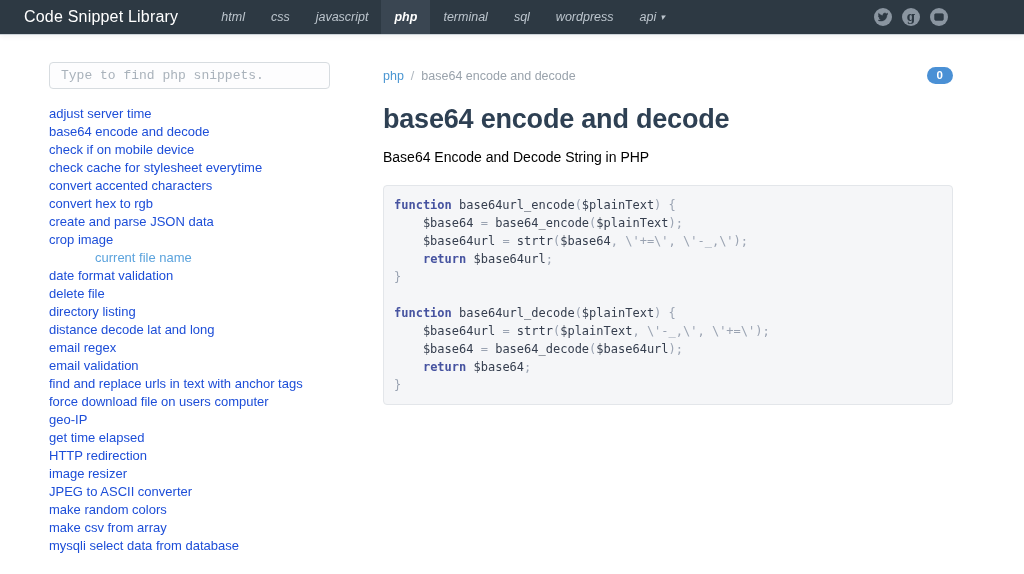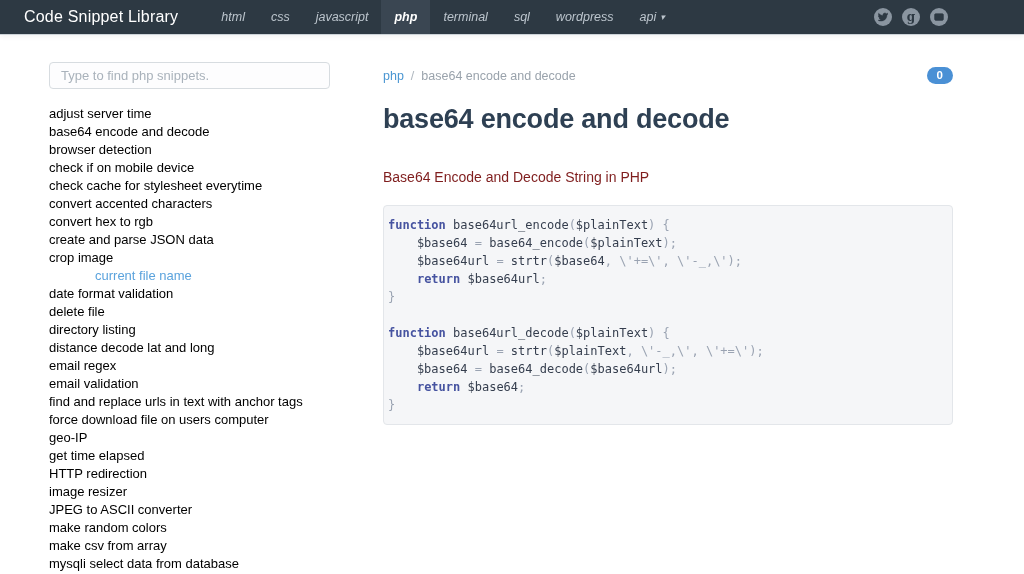--- a/index.html
+++ b/index.html
@@ -23,38 +23,38 @@
   .soc .gletter { font-size:12px; font-weight:bold; font-family:"DejaVu Serif", serif; line-height:1; margin-top:-1px; }
 
   
   .page { display:flex; padding-top:28px; }
   .sidebar { width:281px; margin-left:49px; flex:none; }
   .main { width:570px; margin-left:53px; flex:none; }
 
   
   .search-box { width:281px; height:27px; border:1px solid #d7dce0; border-radius:4px;
                 padding:0 11px; font-size:13px; color:#55606a; background:#fdfdfe; outline:none;
-                font-family:Liberation Sans, sans-serif; }
+                font-family:Liberation Mono, monospace; }
   .search-box::placeholder { color:#a9b2bb; }
   .side-list { margin-top:16px; }
-  .side-item { font-size:13px; line-height:18px; color:#000000; cursor:pointer; white-space:nowrap; }
+  .side-item { font-size:13px; line-height:18px; color:#1d4ed8; cursor:pointer; white-space:nowrap; }
   .side-item.active { color:#5ba3dd;margin-left:46px; }
 
   
   .crumb-row { display:flex; align-items:center; height:27px; }
   .crumb-section { color:#4a96d2; font-size:12.5px; cursor:pointer; text-decoration:none; }
   .crumb-sep { color:#aeb6be; font-size:12.5px; margin:0 7px; }
   .crumb-page { color:#9aa3ac; font-size:12.5px; }
   .count-badge { margin-left:auto; background:#4a90d5; color:#fff; font-size:11.5px; font-weight:bold;
                  border-radius:9px; padding:2px 10px; line-height:13px; }
   h1.title { margin-top:15px; font-size:27px; font-weight:bold; color:#2e4053; letter-spacing:-.2px; }
-  .subtitle { margin-top:34px; font-size:14px; color:#7f1d1d; }
+  .subtitle { margin-top:14px; font-size:14px; color:#000000; }
 
   .code-block { margin-top:20px; width:570px; background:#f5f6f8; border:1px solid #e3e6ea;
-                border-radius:4px; padding:10px 4px; }
+                border-radius:4px; padding:10px 10px; }
   .code-line { font-family:"DejaVu Sans Mono", monospace; font-size:12px; line-height:18px;
                white-space:pre; color:#353e4e; }
   .tok-k { color:#4653a0; font-weight:bold; }
   .tok-p { color:#353e4e; }
   .tok-g { color:#9aa3b2; }
 </style>
 </head>
 <body>
 
 <div class="navbar">
@@ -87,21 +87,20 @@
   </div>
 </div>
 
 <div class="page">
 
   <div class="sidebar">
     <input class="search-box" type="text" placeholder="Type to find php snippets." style="">
     <div class="side-list">
         <div class="side-item">adjust server time</div>
         <div class="side-item">base64 encode and decode</div>
-        <div class="side-item">browser detection</div>
         <div class="side-item">check if on mobile device</div>
         <div class="side-item">check cache for stylesheet everytime</div>
         <div class="side-item">convert accented characters</div>
         <div class="side-item">convert hex to rgb</div>
         <div class="side-item">create and parse JSON data</div>
         <div class="side-item">crop image</div>
         <div class="side-item active">current file name</div>
         <div class="side-item">date format validation</div>
         <div class="side-item">delete file</div>
         <div class="side-item">directory listing</div>

